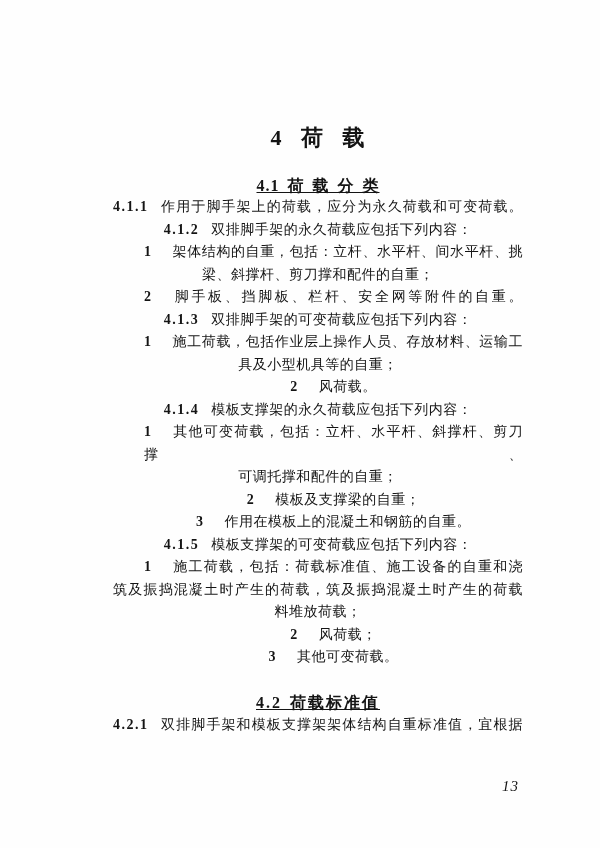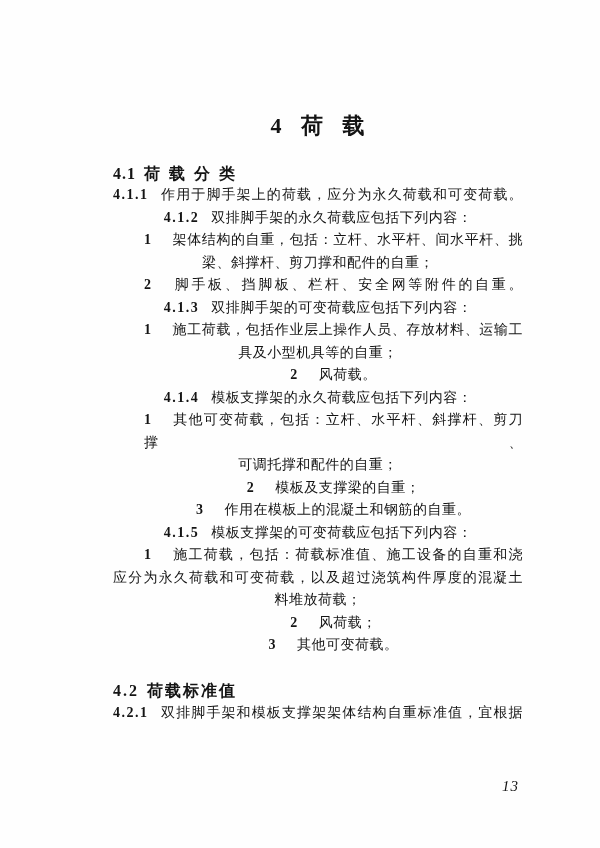--- a/index.html
+++ b/index.html
@@ -6,37 +6,38 @@
   body{
     width:600px;height:848px;
     background:#fefefe;
     position:relative;
     overflow:hidden;
     font-family:"Liberation Serif","DejaVu Serif",serif;
     color:#141414;
   }
   .page{
     position:absolute;
-    left:113px;top:0;
+    left:113px;top:12px;
     width:410px;
     padding-top:114px;
   }
   .chapter-title{
     font-size:22px;
     line-height:24px;
     font-weight:bold;
     text-align:center;
     word-spacing:12px;
     letter-spacing:1px;
   }
   .sec-heading{
     font-size:16px;
     line-height:20px;
     font-weight:bold;
-    text-align:left;
+    text-align:center;
+    text-decoration:underline;
   }
   #h41{margin-top:26px;word-spacing:3px;letter-spacing:1px;}
   #h42{margin-top:24px;word-spacing:2px;letter-spacing:2px;}
   .body-block{
     font-size:14px;
     line-height:22.5px;
     letter-spacing:0.5px;
   }
   #body1{}
   #body2{margin-top:0;line-height:23px;}
@@ -77,21 +78,21 @@
       <div class="line fill ind"><b class="num">1</b><span class="gap gap-l"></span><span>施工荷载，包括作业层上操作人员、存放材料、运输工</span></div>
       <div class="line"><span>具及小型机具等的自重；</span></div>
       <div class="line ind"><b class="num">2</b><span class="gap gap-l"></span><span>风荷载。</span></div>
       <div class="line"><b class="num">4.1.4</b><span class="gap gap-c"></span><span>模板支撑架的永久荷载应包括下列内容：</span></div>
       <div class="line fill ind"><b class="num">1</b><span class="gap gap-l"></span><span>其他可变荷载，包括：立杆、水平杆、斜撑杆、剪刀撑、</span></div>
       <div class="line"><span>可调托撑和配件的自重；</span></div>
       <div class="line ind"><b class="num">2</b><span class="gap gap-l"></span><span>模板及支撑梁的自重；</span></div>
       <div class="line ind"><b class="num">3</b><span class="gap gap-l"></span><span>作用在模板上的混凝土和钢筋的自重。</span></div>
       <div class="line"><b class="num">4.1.5</b><span class="gap gap-c"></span><span>模板支撑架的可变荷载应包括下列内容：</span></div>
       <div class="line fill ind"><b class="num">1</b><span class="gap gap-l"></span><span>施工荷载，包括：荷载标准值、施工设备的自重和浇</span></div>
-      <div class="line fill"><span>应分为永久荷载和可变荷载，以及超过浇筑构件厚度的混凝土</span></div>
+      <div class="line fill"><span>筑及振捣混凝土时产生的荷载，筑及振捣混凝土时产生的荷载</span></div>
       <div class="line"><span>料堆放荷载；</span></div>
       <div class="line ind"><b class="num">2</b><span class="gap gap-l"></span><span>风荷载；</span></div>
       <div class="line ind"><b class="num">3</b><span class="gap gap-l"></span><span>其他可变荷载。</span></div>
     </div>
 
   <div class="sec-heading" id="h42">4.2 荷载标准值</div>
 
   <div class="body-block" id="body2">
       <div class="line fill"><b class="num">4.2.1</b><span class="gap gap-c"></span><span>双排脚手架和模板支撑架架体结构自重标准值，宜根据</span></div>
     </div>

